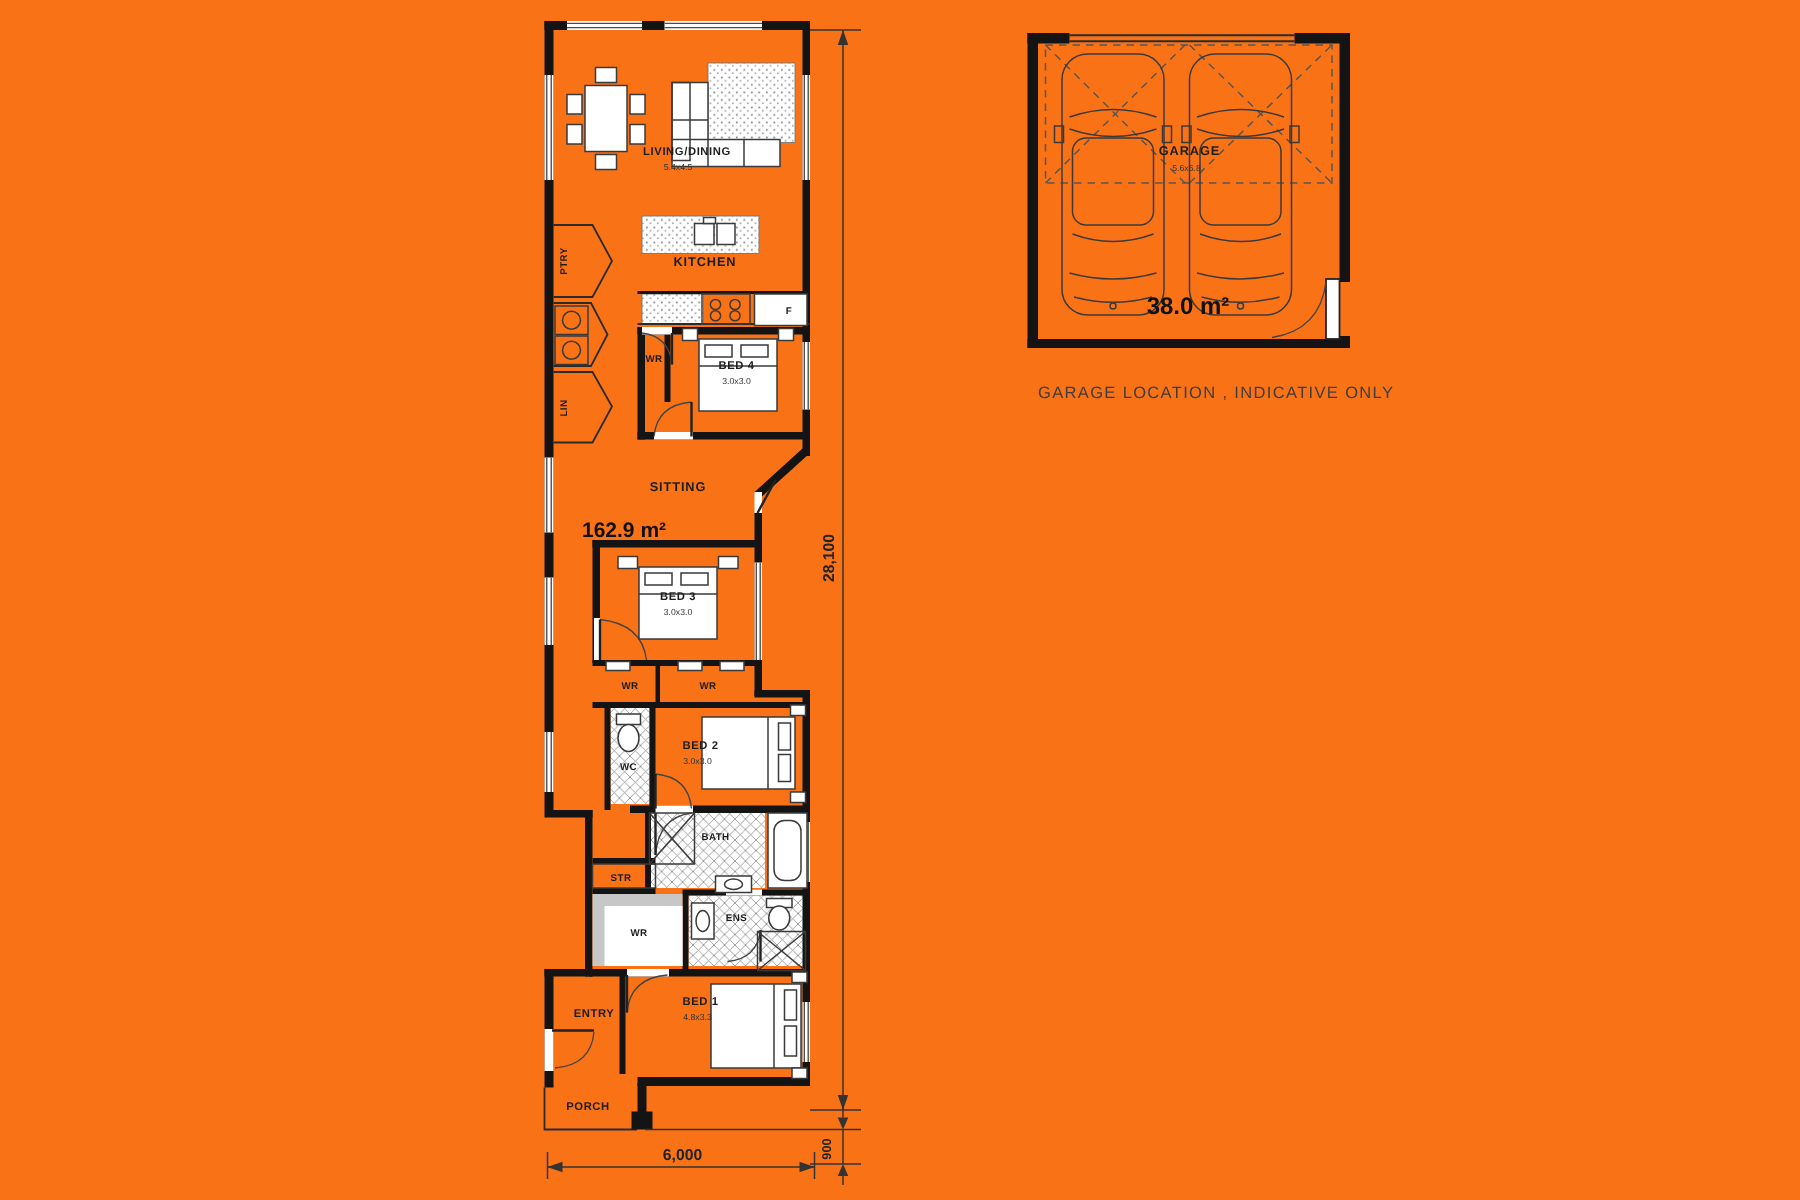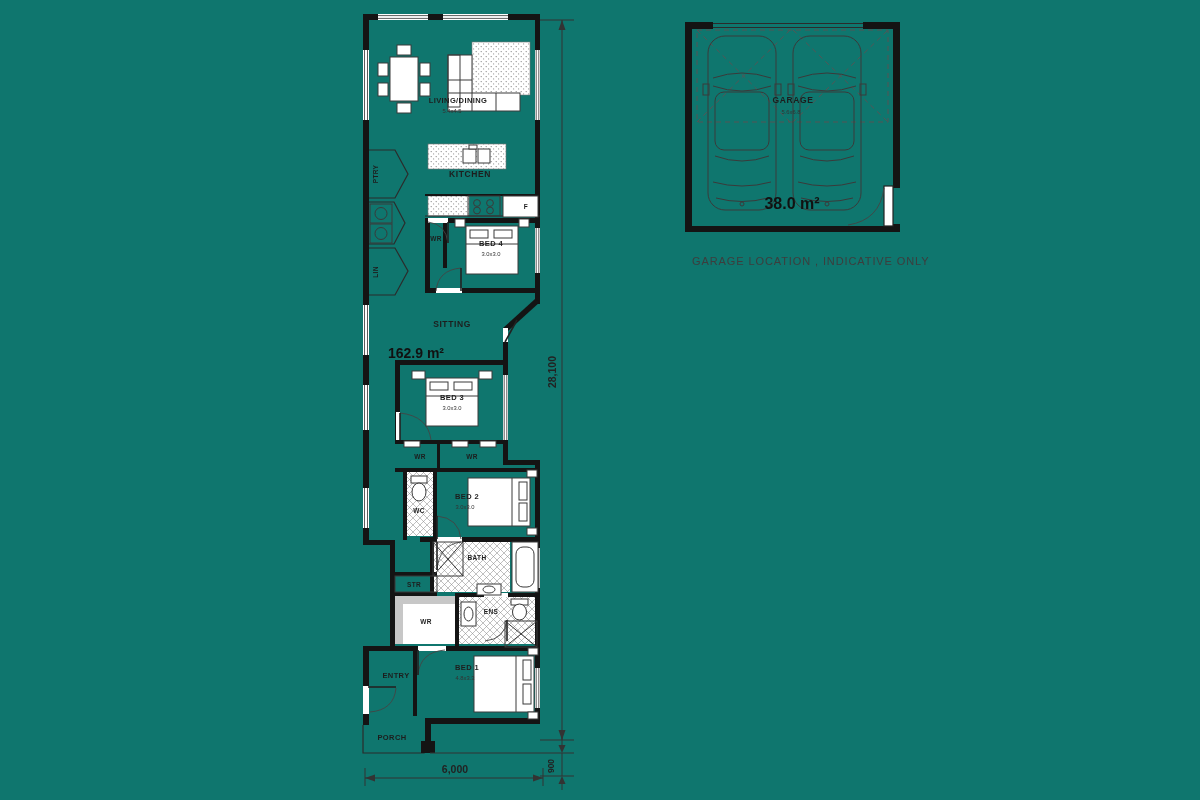--- a/index.html
+++ b/index.html
@@ -1,16 +1,16 @@
 <!DOCTYPE html>
 <html><head>
 <meta charset="utf-8">
 <style>
   html,body{margin:0;padding:0;background:#ffffff;}
-  .page{position:relative;width:1200px;height:800px;background:#0f766e;overflow:hidden;
+  .page{position:relative;width:1200px;height:800px;background:#f97316;overflow:hidden;
         font-family:"Liberation Sans",sans-serif;}
   svg text{font-family:"Liberation Sans",sans-serif;fill:#1d1d1d;}
   .wall{fill:#141414;stroke:none;}
   .thin{stroke:#2b2b2b;stroke-width:1.2;fill:none;}
   .furn{stroke:#3a3a3a;stroke-width:1;fill:#ffffff;}
   .furnN{stroke:#3a3a3a;stroke-width:1;fill:none;}
   .arc{stroke:#444;stroke-width:0.9;fill:none;}
   .leaf{stroke:#222;stroke-width:1.6;fill:none;}
   .dash{stroke:#555;stroke-width:1;fill:none;stroke-dasharray:5 4;}
   .dim{stroke:#333;stroke-width:1;fill:none;}

